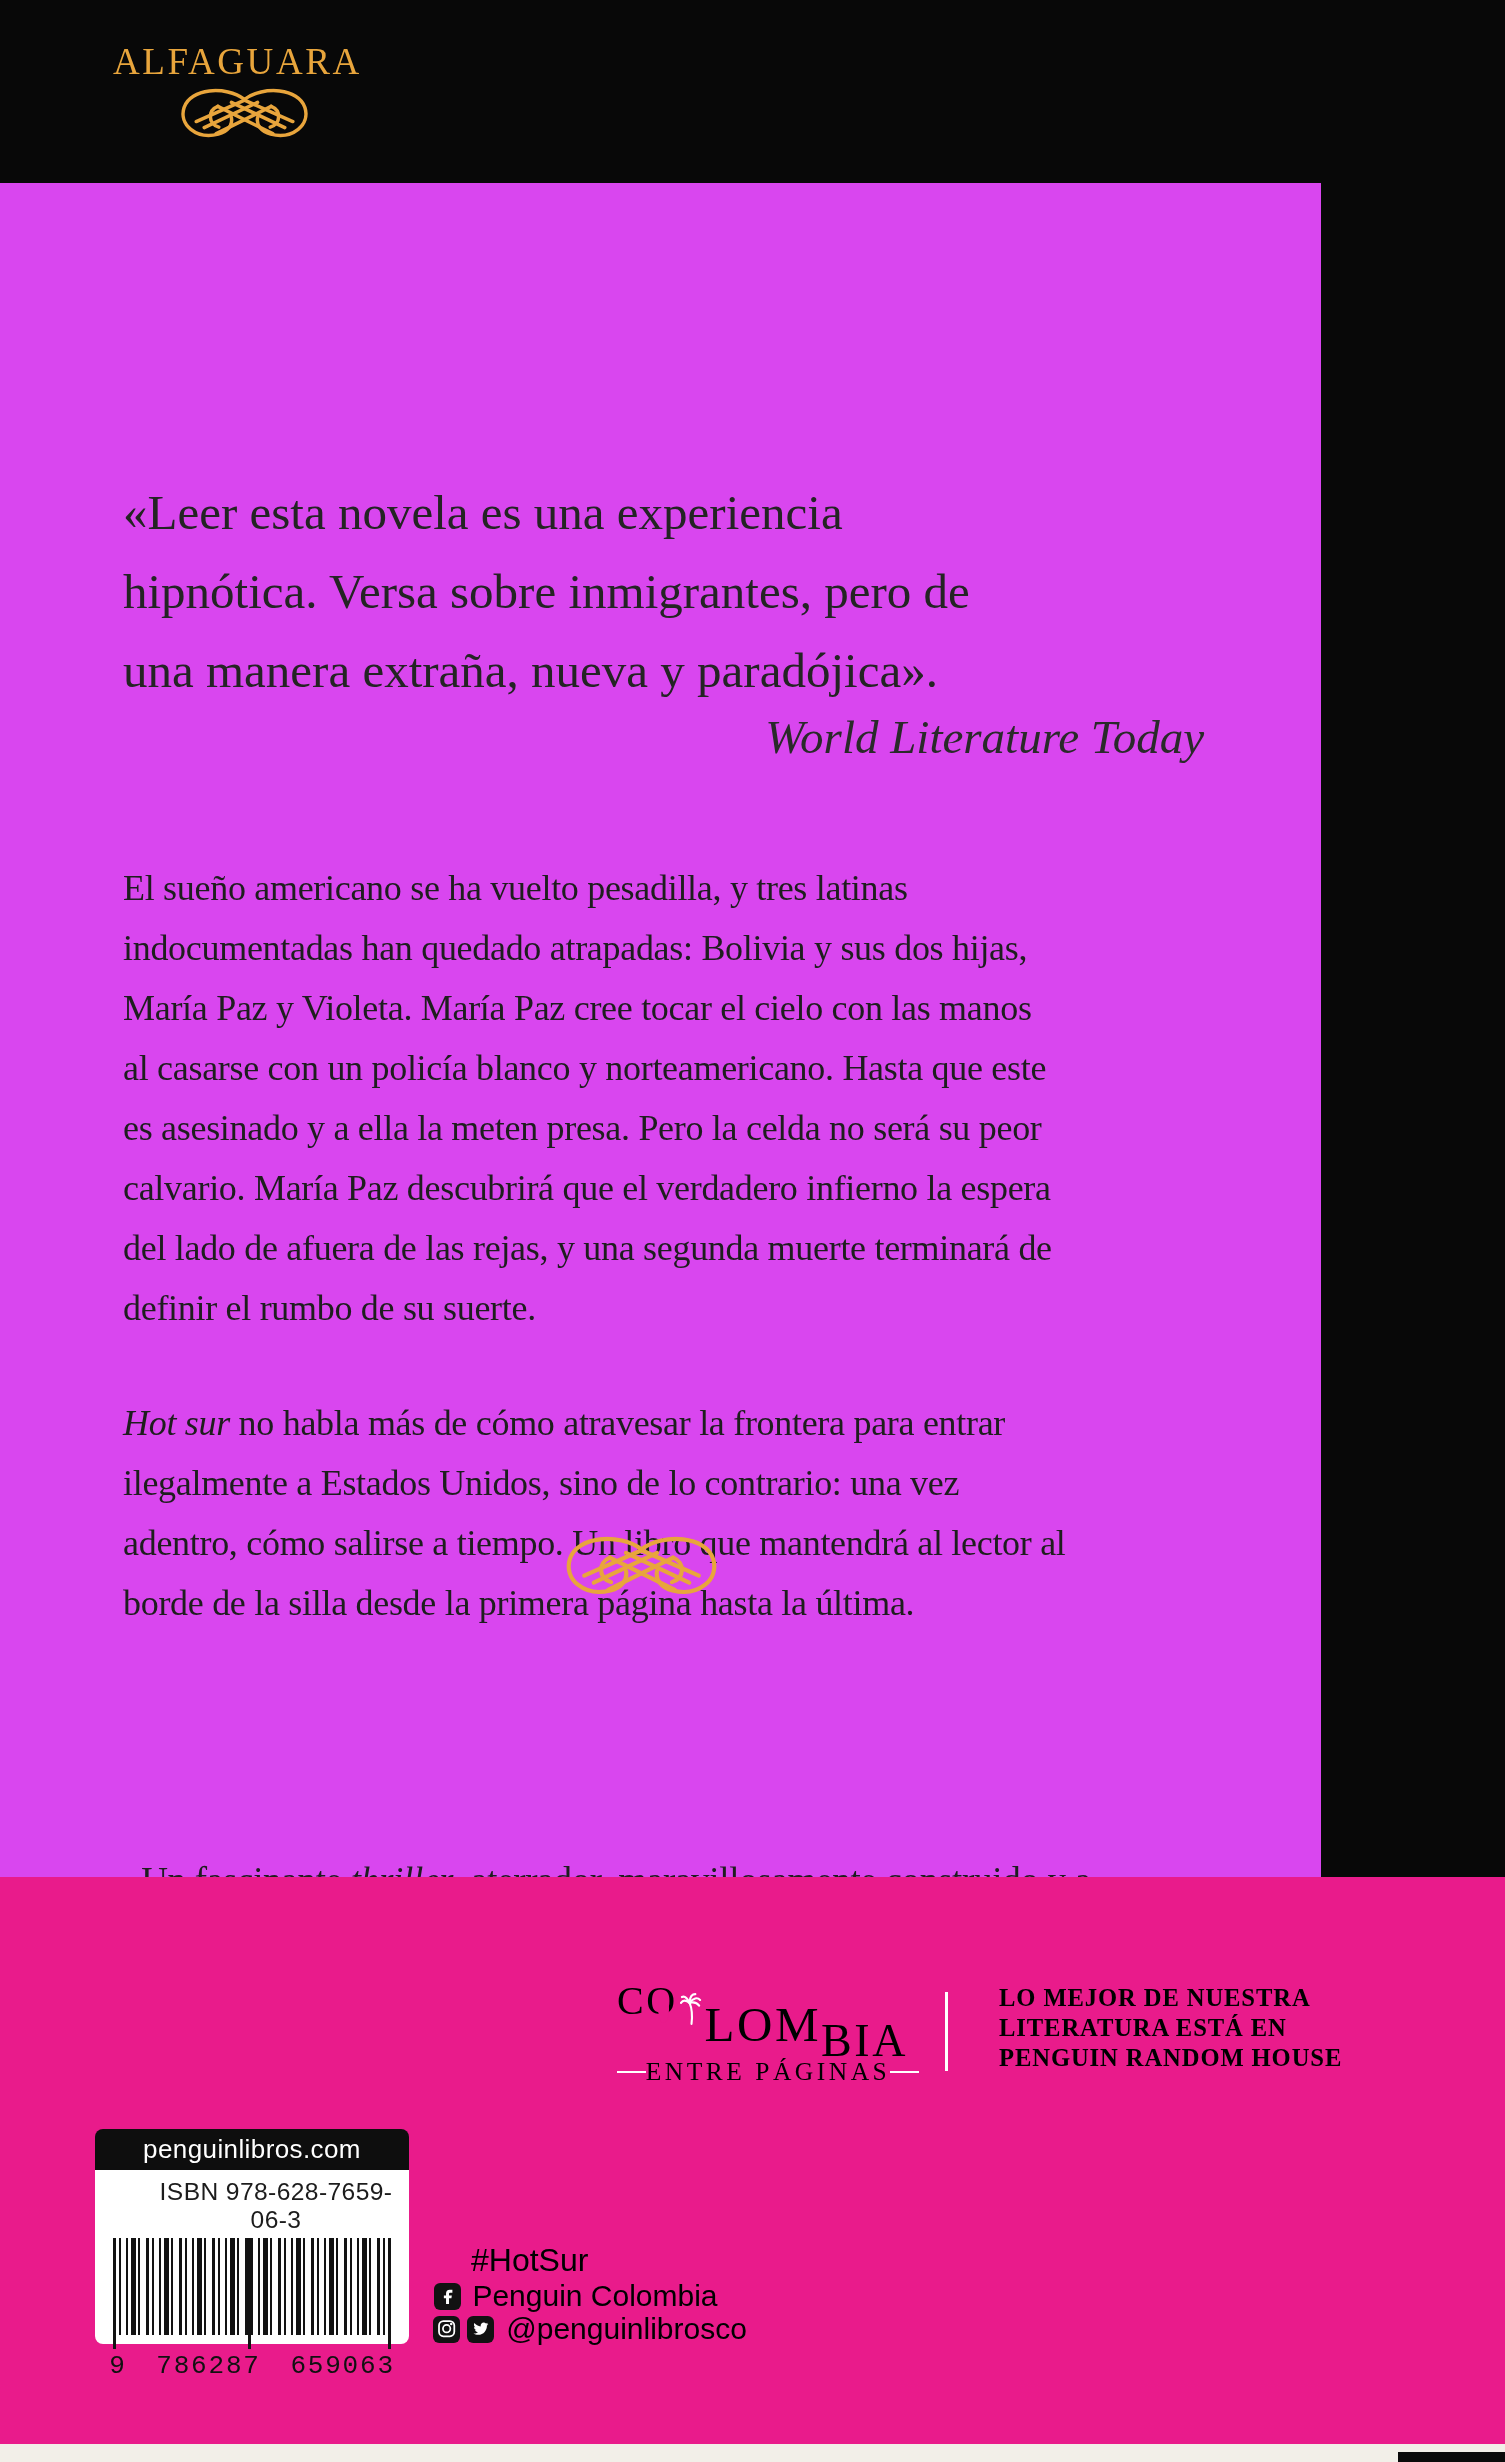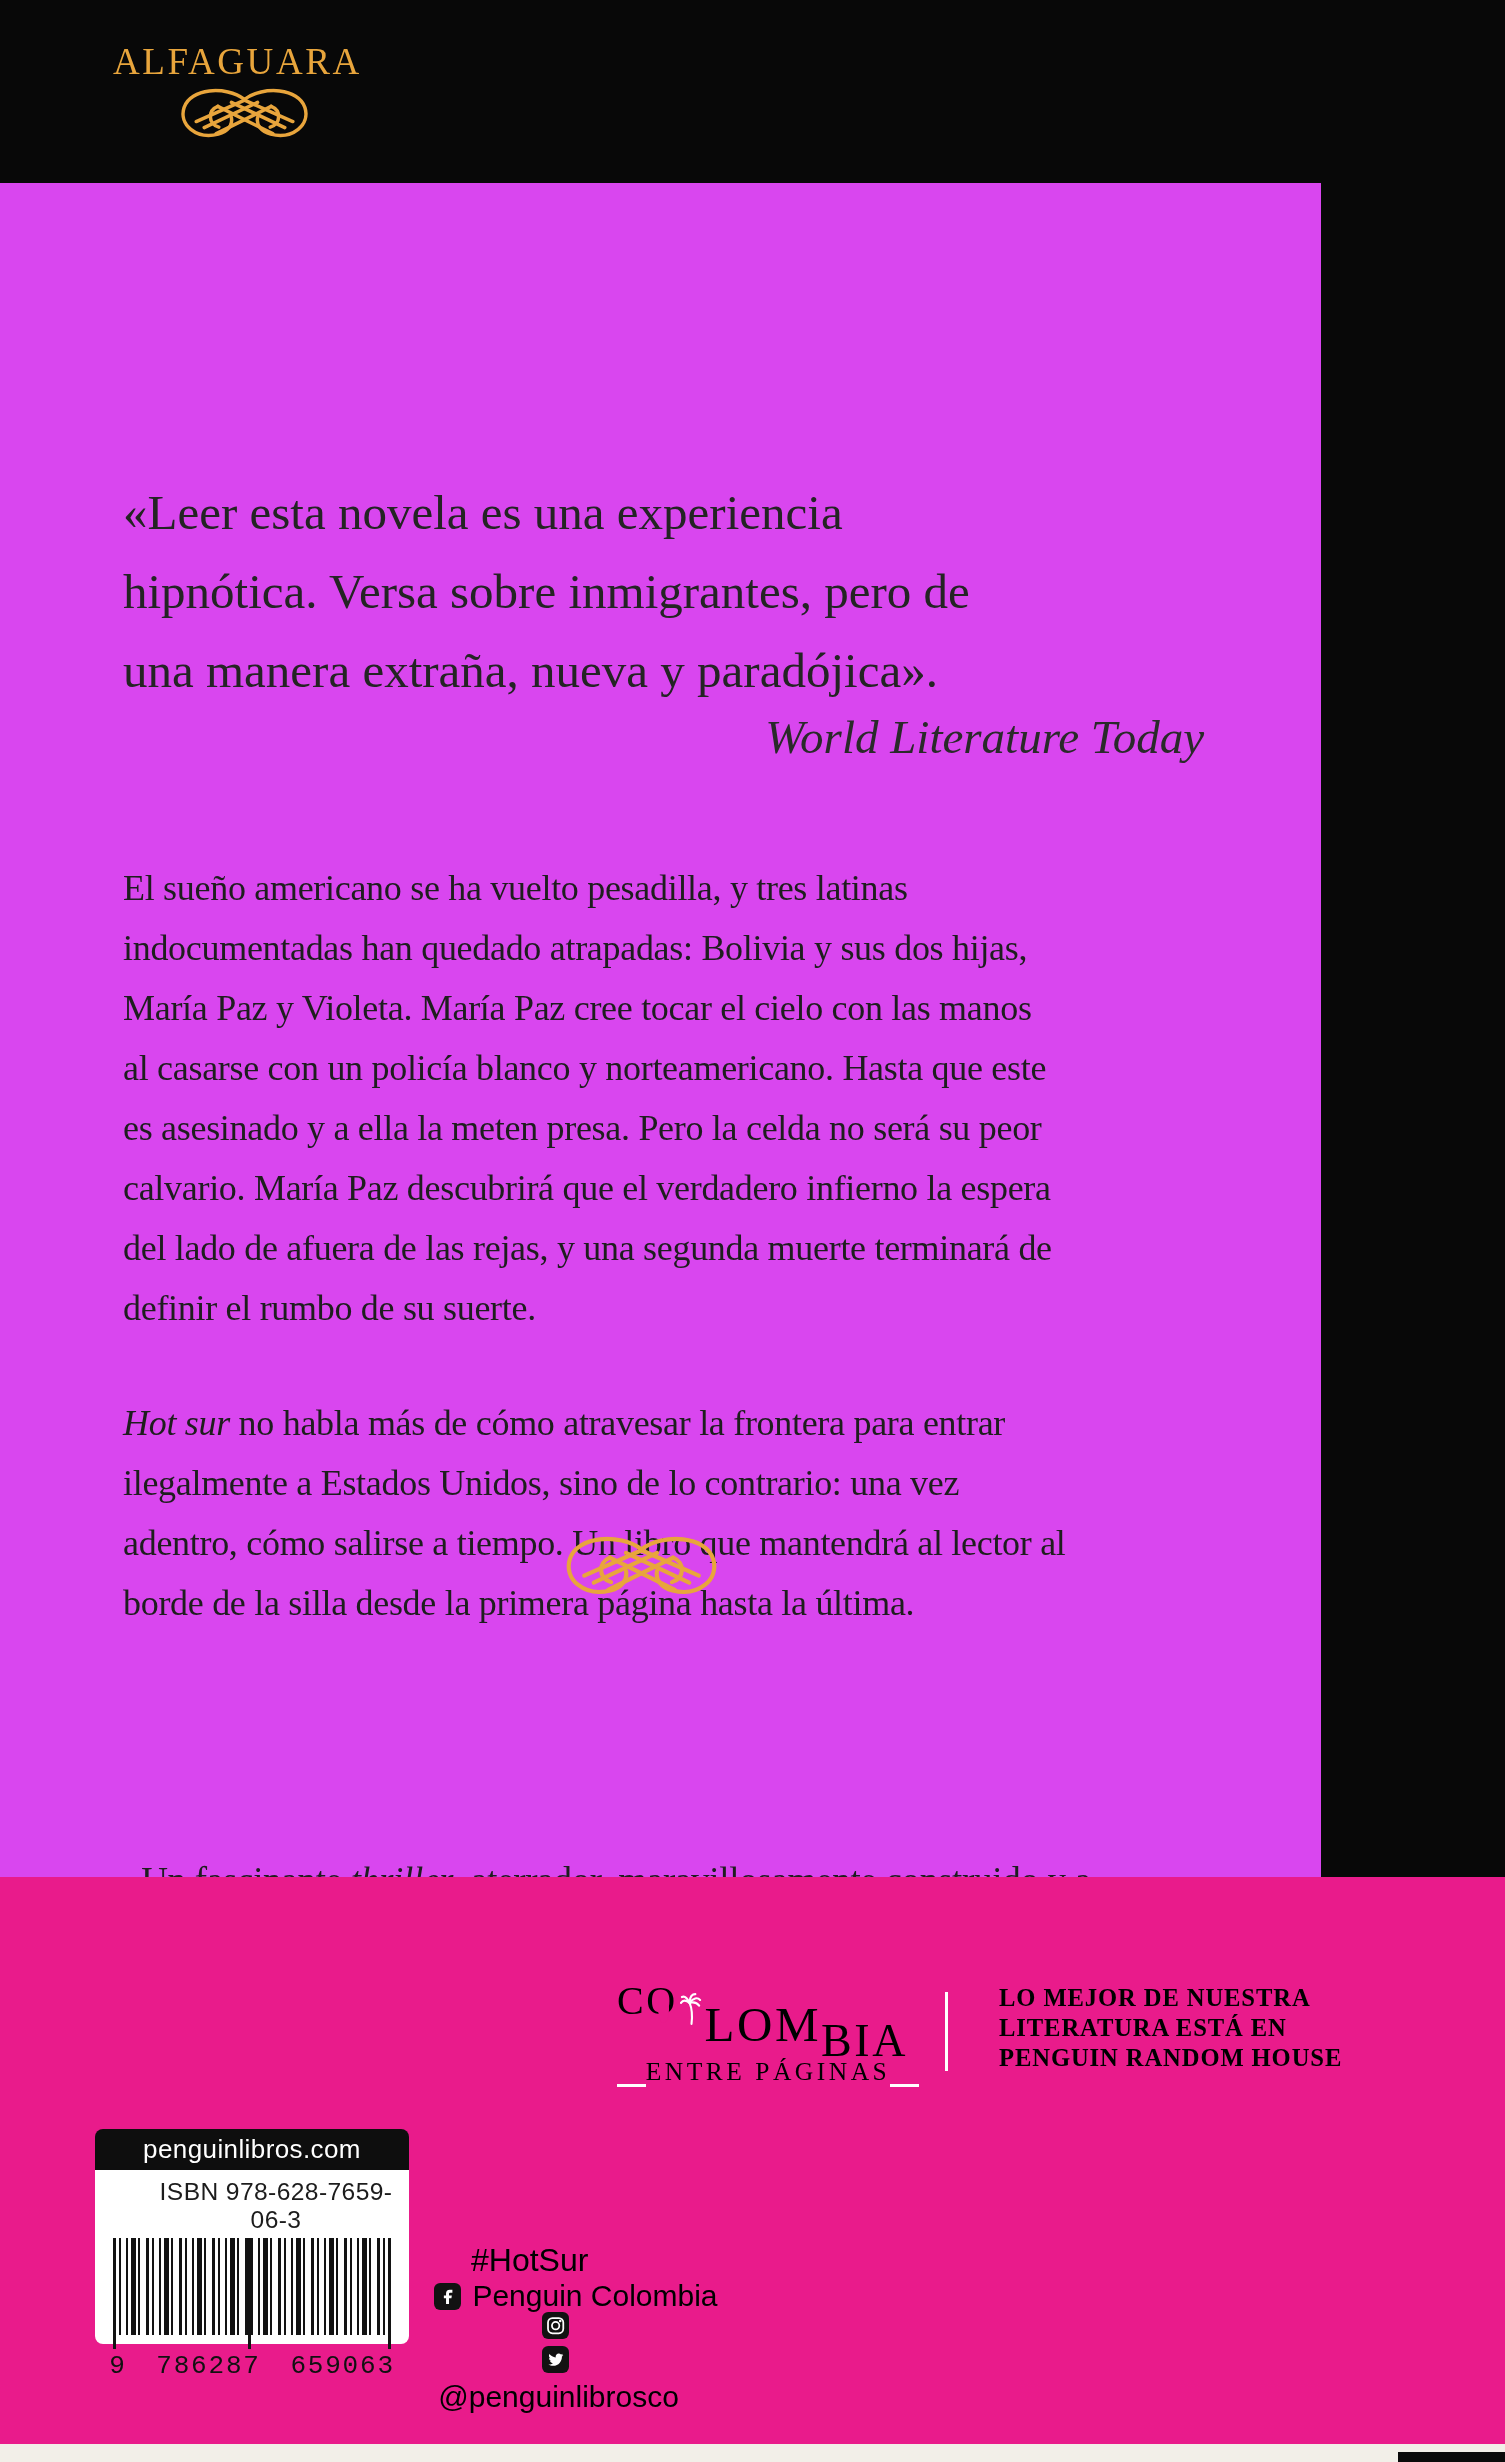--- a/index.html
+++ b/index.html
@@ -48,21 +48,21 @@
   .seg-co{font-size:40px;position:relative;}
   .fig-in-o{
     position:absolute;left:41px;top:12.3px;width:11.4px;height:30px;
     background:#E91B8B;border-radius:48% 52% 46% 54%;z-index:7;
   }
   .palm-wrap{margin:12.3px 1.8px 0 1.8px;}
   .seg-lom{font-size:49px;margin-top:19.3px;}
   .seg-bia{font-size:46px;margin-top:37px;}
 
   .entre{
-    left:617px;top:2057px;width:302px;display:flex;align-items:flex-end;
+    left:617px;top:2057px;width:302px;display:flex;align-items:center;
     justify-content:space-between;z-index:6;
   }
   .entre .label{
     font-size:25.5px;letter-spacing:3.5px;white-space:nowrap;
     font-family:"Liberation Serif","DejaVu Serif",serif;
   }
   .epdash{width:39px;height:2.6px;background:#fff;}
 
   .vsep{left:945px;top:1992px;width:2.6px;height:79px;background:#fff;z-index:6;}
 
@@ -113,21 +113,21 @@
   }
   .social-label{
     font-size:30px;font-family:"Liberation Sans","DejaVu Sans",sans-serif;
     white-space:nowrap;
   }
   .icon-sq{
     width:27px;height:27px;background:#121212;border-radius:6.2px;
     display:flex;align-items:center;justify-content:center;
   }
   .fb-row{left:434px;top:2279px;display:flex;align-items:center;gap:11.4px;z-index:6;}
-  .sh-row{left:433px;top:2312px;display:flex;align-items:center;gap:7px;z-index:6;flex-direction:column;}
+  .sh-row{left:433px;top:2312px;display:flex;align-items:center;gap:7px;z-index:6;}
   .sh-row .social-label{margin-left:5.3px;}
 
   
   .bottom-strip{left:0;top:2444px;width:1506px;height:18.5px;background:#F2EFE8;z-index:8;}
   .corner-black{left:1398px;top:2452px;width:108px;height:10.5px;background:#0a0a0a;z-index:9;}
 </style>
 </head>
 <body>
 
 <svg width="0" height="0" style="position:absolute">

